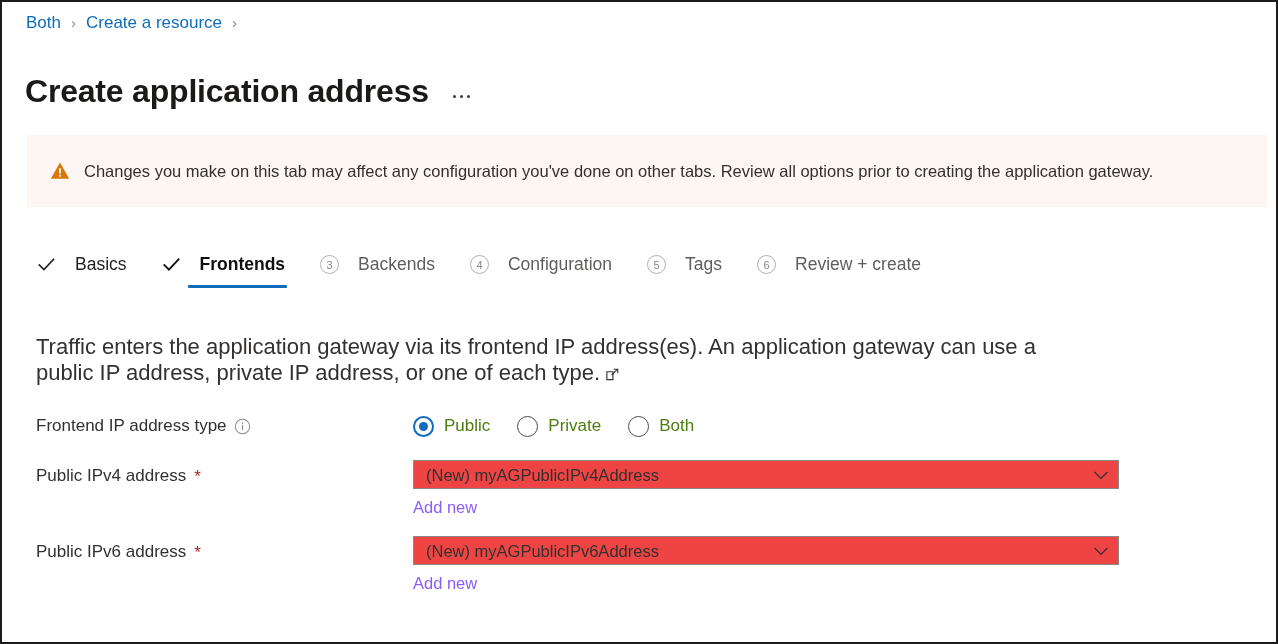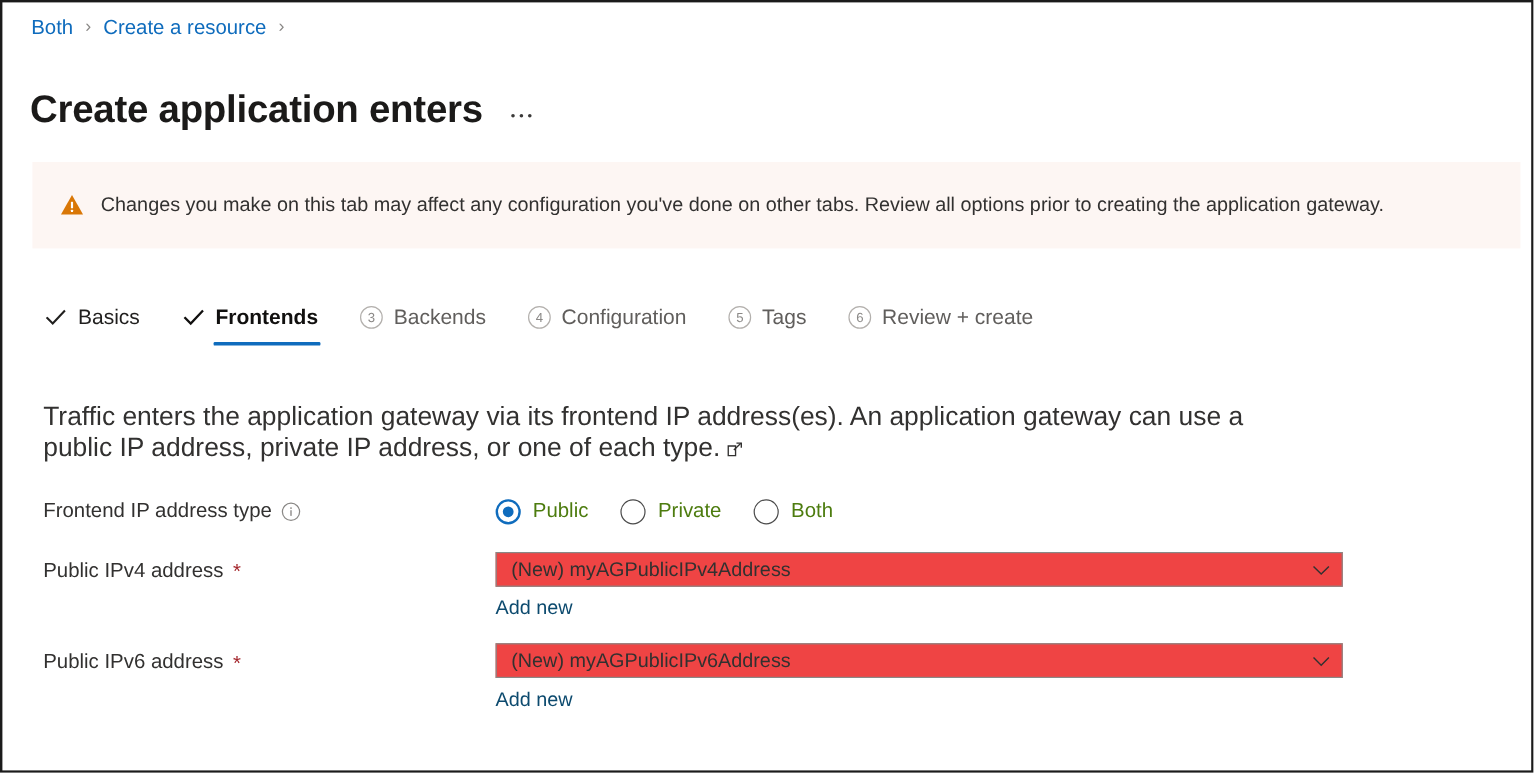--- a/index.html
+++ b/index.html
@@ -110,21 +110,21 @@
     position: absolute;
     left: 33px;
     top: 245px;
     display: flex;
     align-items: flex-start;
     height: 44px;
   }
   .tab {
     display: flex;
     align-items: center;
-    gap: 9px;
+    gap: 19px;
     padding: 0 2px;
     height: 34px;
     margin-right: 31px;
     position: relative;
     cursor: pointer;
     white-space: nowrap;
   }
   .tab:last-child { margin-right: 0; }
   .tab-label {
     font-size: 17.5px;
@@ -287,39 +287,39 @@
     flex: 0 0 auto;
     width: 18px;
     height: 18px;
     display: block;
   }
   .add-new-link {
     display: inline-block;
     margin-top: 7px;
     font-size: 16.5px;
     line-height: 22px;
-    color: #0c4a6e;
+    color: #8b5cf6;
     cursor: pointer;
     text-decoration: none;
   }
 </style>
 </head>
 <body>
 
 <div class="page">
 
   <nav class="breadcrumb">
     <a class="crumb-link">Both</a>
     <span class="crumb-sep">›</span>
     <a class="crumb-link">Create a resource</a>
     <span class="crumb-sep">›</span>
   </nav>
 
   <div class="title-row">
-    <h1 class="page-title">Create application enters</h1>
+    <h1 class="page-title">Create application address</h1>
     <div class="ellipsis-btn">
       <i></i>
       <i></i>
       <i></i>
     </div>
   </div>
 
   <div class="banner">
     <span class="warn-icon">
       <svg width="20" height="20" viewBox="0 0 20 20" aria-hidden="true">

